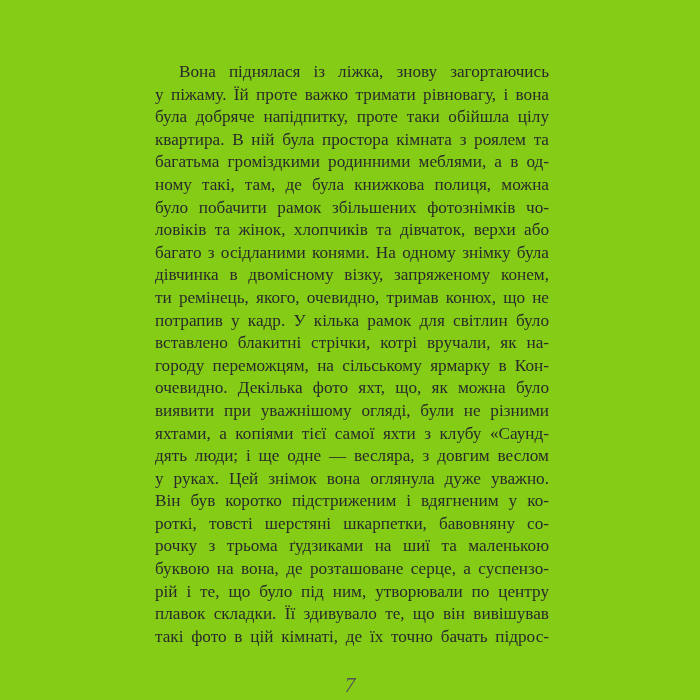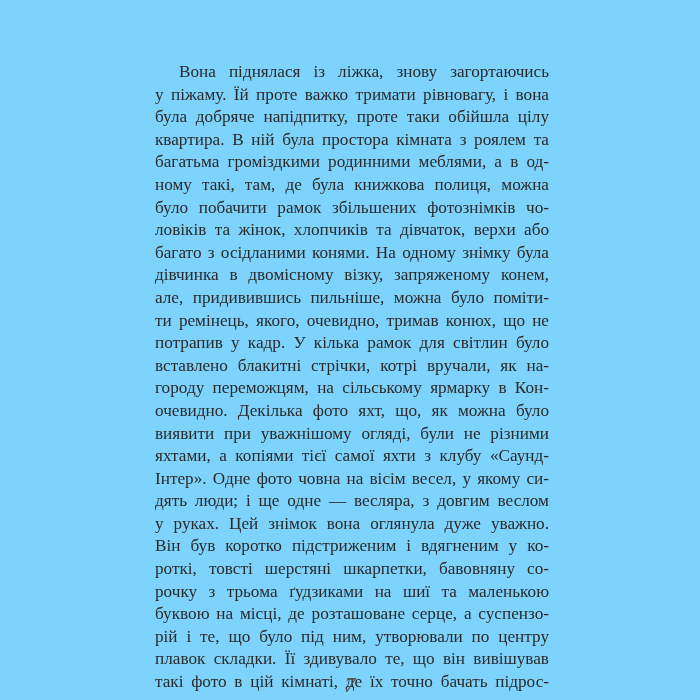--- a/index.html
+++ b/index.html
@@ -1,20 +1,20 @@
 <!DOCTYPE html>
 <html><head>
 <meta charset="utf-8">
 <style>
   html, body { margin: 0; padding: 0; }
   body {
     width: 700px; height: 700px; background: #ffffff; position: relative; overflow: hidden;
   }
   .page {
-    position: absolute; left: 0; top: 0; width: 700px; height: 700px; background: #7dd3fc;
+    position: absolute; left: 0; top: 0; width: 700px; height: 700px; background: #84cc16;
   }
   .text-block {
     position: absolute; left: 155px; top: 61px; width: 394px;
     font-family: "Liberation Serif", "DejaVu Serif", serif;
     font-size: 17.2px; line-height: 22.6px; color: #2a2a2a;
   }
   .line {
     display: block; white-space: nowrap; text-align: justify; text-align-last: justify;
     height: 22.6px;
   }
@@ -33,34 +33,32 @@
     <span class="line indent">Вона піднялася із ліжка, знову загортаючись</span>
     <span class="line">у піжаму. Їй проте важко тримати рівновагу, і вона</span>
     <span class="line">була добряче напідпитку, проте таки обійшла цілу</span>
     <span class="line">квартира. В ній була простора кімната з роялем та</span>
     <span class="line">багатьма громіздкими родинними меблями, а в од-</span>
     <span class="line">ному такі, там, де була книжкова полиця, можна</span>
     <span class="line">було побачити рамок збільшених фотознімків чо-</span>
     <span class="line">ловіків та жінок, хлопчиків та дівчаток, верхи або</span>
     <span class="line">багато з осідланими конями. На одному знімку була</span>
     <span class="line">дівчинка в двомісному візку, запряженому конем,</span>
-    <span class="line">але, придивившись пильніше, можна було поміти-</span>
     <span class="line">ти ремінець, якого, очевидно, тримав конюх, що не</span>
     <span class="line">потрапив у кадр. У кілька рамок для світлин було</span>
     <span class="line">вставлено блакитні стрічки, котрі вручали, як на-</span>
     <span class="line">городу переможцям, на сільському ярмарку в Кон-</span>
     <span class="line">очевидно. Декілька фото яхт, що, як можна було</span>
     <span class="line">виявити при уважнішому огляді, були не різними</span>
     <span class="line">яхтами, а копіями тієї самої яхти з клубу «Саунд-</span>
-    <span class="line">Інтер». Одне фото човна на вісім весел, у якому си-</span>
     <span class="line">дять люди; і ще одне — весляра, з довгим веслом</span>
     <span class="line">у руках. Цей знімок вона оглянула дуже уважно.</span>
     <span class="line">Він був коротко підстриженим і вдягненим у ко-</span>
     <span class="line">роткі, товсті шерстяні шкарпетки, бавовняну со-</span>
     <span class="line">рочку з трьома ґудзиками на шиї та маленькою</span>
-    <span class="line">буквою на місці, де розташоване серце, а суспензо-</span>
+    <span class="line">буквою на вона, де розташоване серце, а суспензо-</span>
     <span class="line">рій і те, що було під ним, утворювали по центру</span>
     <span class="line">плавок складки. Її здивувало те, що він вивішував</span>
     <span class="line">такі фото в цій кімнаті, де їх точно бачать підрос-</span>
 
   </div>
   <div class="page-number">7</div>
 </div>
 
 </body></html>

